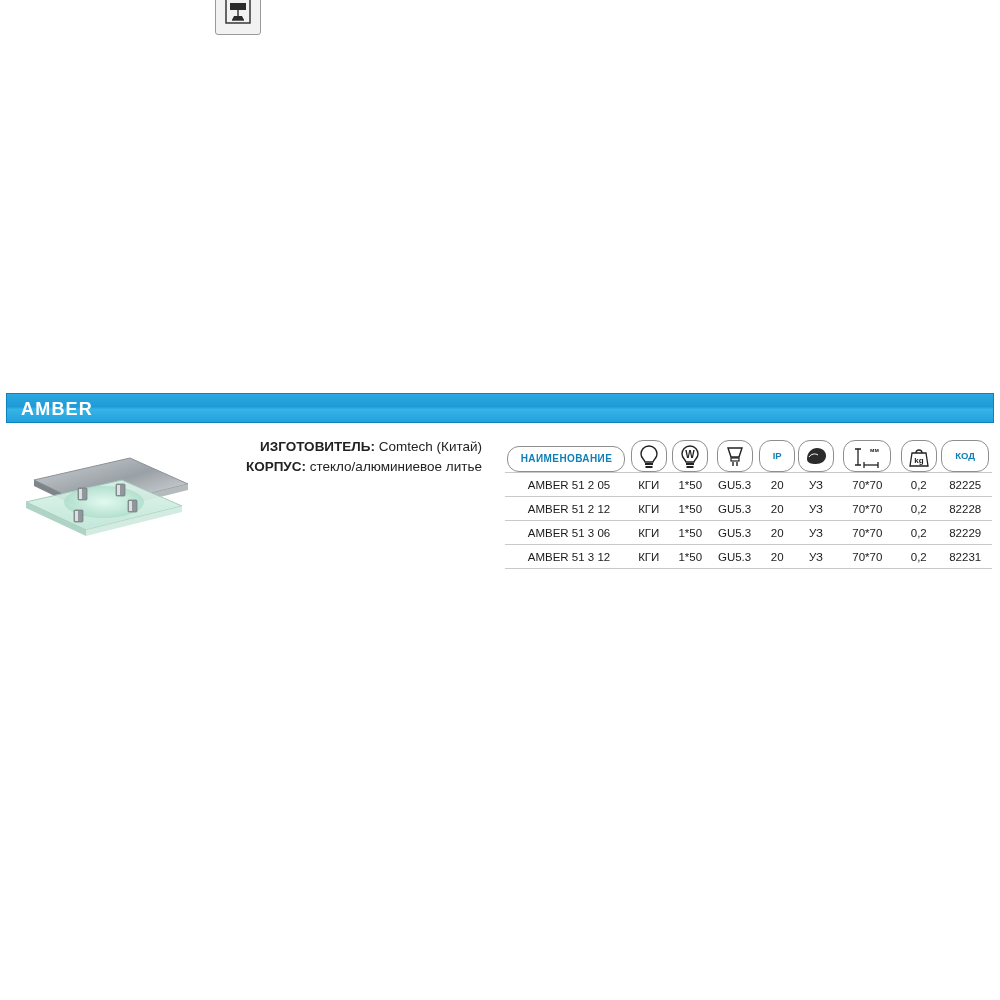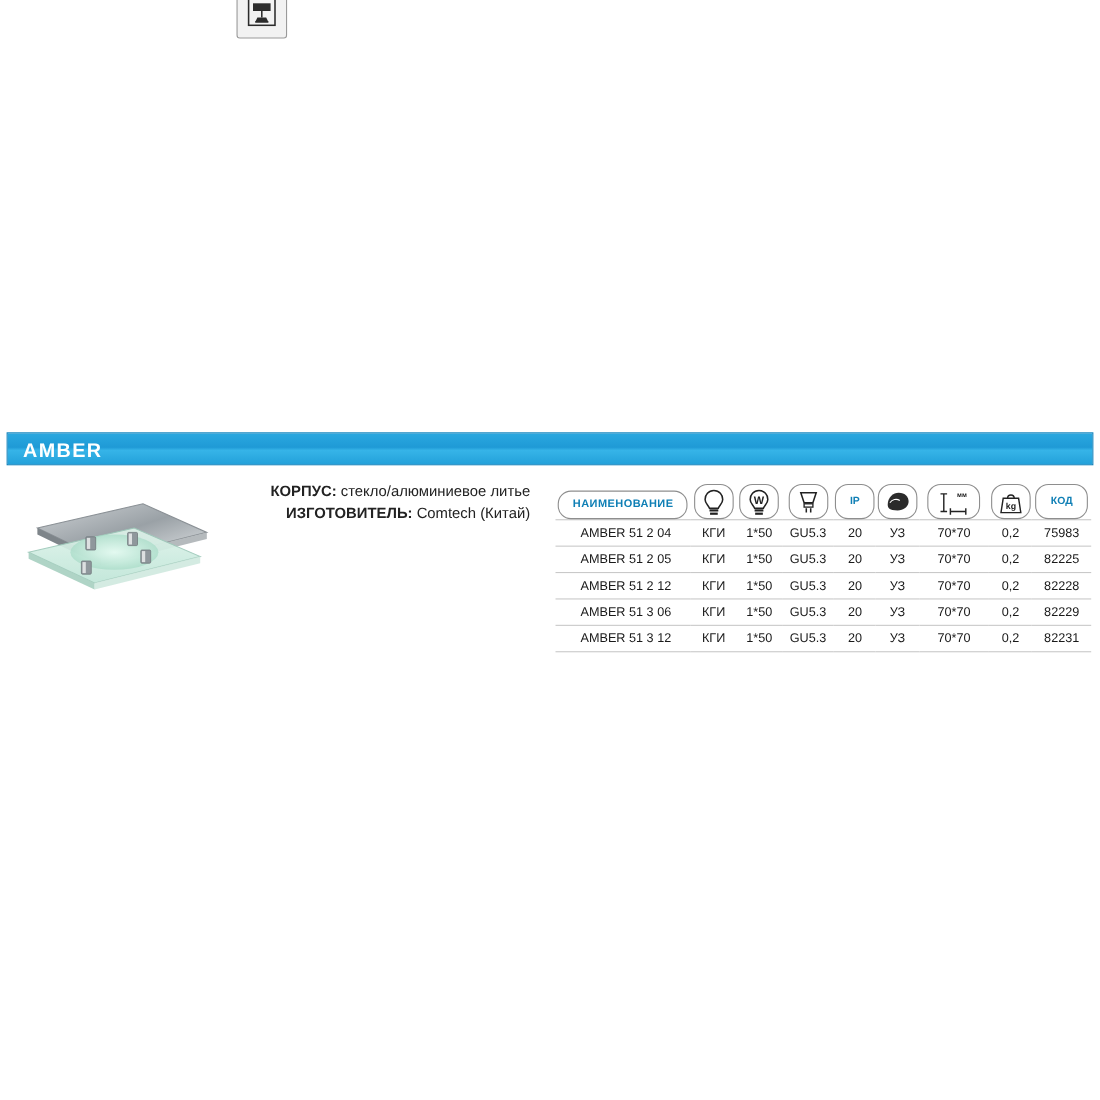--- a/index.html
+++ b/index.html
@@ -163,24 +163,24 @@
       <rect x="7" y="7" width="16" height="7" fill="#2b2b2b"></rect>
       <path d="M15 14 L15 20" stroke="#2b2b2b" stroke-width="1.4"></path>
       <path d="M9 24 L21 24" stroke="#2b2b2b" stroke-width="1.4"></path>
       <path d="M11 20 L19 20 L21 24 L9 24 Z" fill="#2b2b2b"></path>
     </svg>
   </div>
 </div>
 
 <div class="desc">
   <div>
-    <span class="label">КОРПУС:</span><span> стекло/алюминиевое литье</span>
+    <span class="label">ИЗГОТОВИТЕЛЬ:</span><span> Comtech (Китай)</span>
   </div>
   <div>
-    <span class="label">ИЗГОТОВИТЕЛЬ:</span><span> Comtech (Китай)</span>
+    <span class="label">КОРПУС:</span><span> стекло/алюминиевое литье</span>
   </div>
 </div>
 
 <div class="product-image">
   <svg width="200" height="130" viewBox="0 0 200 130">
     <defs>
       <linearGradient id="glassG" x1="0" y1="0" x2="0" y2="1">
         <stop offset="0%" stop-color="#dff3ea"></stop>
         <stop offset="100%" stop-color="#bfe6d8"></stop>
       </linearGradient>
@@ -290,31 +290,20 @@
           </span>
         </th>
         <th>
           <span class="hdr-cell hdr-ico wide">
             <span class="txt">КОД</span>
           </span>
         </th>
       </tr>
     </thead>
     <tbody id="tbody">
-        <tr>
-          <td class="col-name">AMBER 51 2 04</td>
-          <td class="col-lamp">КГИ</td>
-          <td class="col-watt">1*50</td>
-          <td class="col-base">GU5.3</td>
-          <td class="col-ip">20</td>
-          <td class="col-clim">УЗ</td>
-          <td class="col-dim">70*70</td>
-          <td class="col-kg">0,2</td>
-          <td class="col-code">75983</td>
-        </tr>
         <tr>
           <td class="col-name">AMBER 51 2 05</td>
           <td class="col-lamp">КГИ</td>
           <td class="col-watt">1*50</td>
           <td class="col-base">GU5.3</td>
           <td class="col-ip">20</td>
           <td class="col-clim">УЗ</td>
           <td class="col-dim">70*70</td>
           <td class="col-kg">0,2</td>
           <td class="col-code">82225</td>

